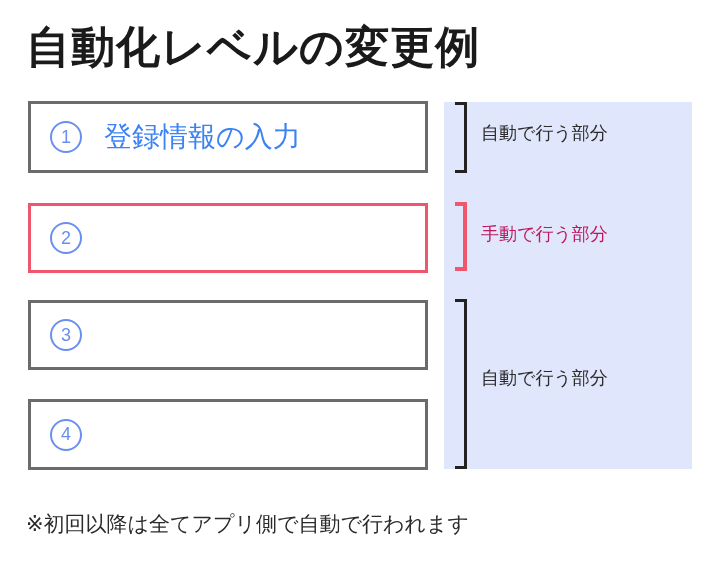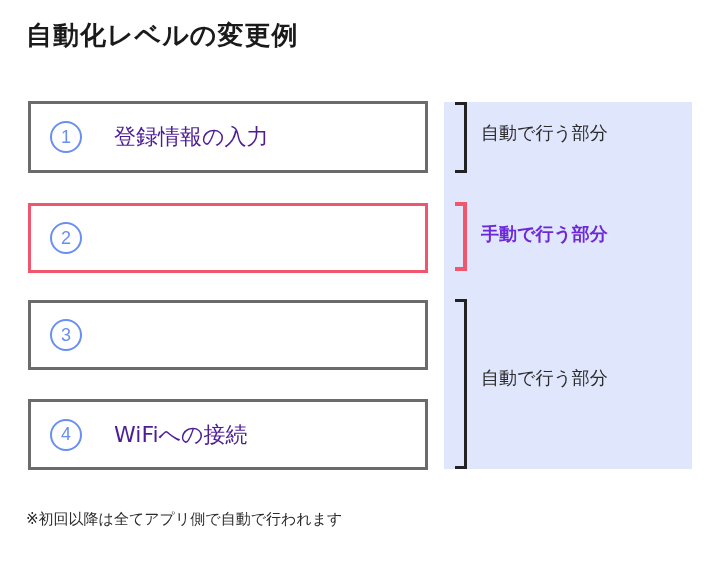--- a/index.html
+++ b/index.html
@@ -1,31 +1,31 @@
 <!DOCTYPE html>
 <html><head>
 <meta charset="utf-8">
 <style>
   html, body { margin:0; padding:0; background:#ffffff; }
   body { width:720px; height:562px; position:relative; overflow:hidden;
          font-family:"DejaVu Sans", "Liberation Sans", sans-serif; color:#222; }
-  .title { position:absolute; left:26px; top:18px; font-size:26px; font-weight:bold; color:#1a1a1a; letter-spacing:1px; }
+  .title { position:absolute; left:26px; top:18px; font-size:44px; font-weight:bold; color:#1a1a1a; letter-spacing:1px; }
   .panel { position:absolute; left:444px; top:102px; width:248px; height:367px; background:#e0e6fb; }
   .step { position:absolute; left:28px; width:400px; box-sizing:border-box; border:3px solid #6b6b6b; background:#fff;
           display:flex; align-items:center; }
   .step.manual { border-color:#f0566e; }
   .num { width:32px; height:32px; border:2px solid #6a8ff0; border-radius:50%; box-sizing:border-box; margin-left:19px;
          display:flex; align-items:center; justify-content:center; color:#6a8ff0; font-size:18px; font-family:"Liberation Sans", sans-serif; }
-  .label { margin-left:32px; font-size:22px; color:#4c1d95; }
+  .label { margin-left:22px; font-size:28px; color:#3b82f6; }
   .bracket { position:absolute; left:455px; width:12px; box-sizing:border-box;
              border-top:3px solid #222; border-right:3px solid #222; border-bottom:3px solid #222; }
   .bracket.manual { border-color:#f0566e; border-width:4px; border-left:none; }
   .blabel { position:absolute; left:481px; font-size:18px; color:#2b2b2b; white-space:nowrap; }
-  .blabel.manual { color:#6d28d9; font-weight:bold; }
-  .note { position:absolute; left:26px; top:510px; font-size:15px; color:#2b2b2b; }
+  .blabel.manual { color:#be185d; font-weight:normal; }
+  .note { position:absolute; left:26px; top:510px; font-size:21px; color:#2b2b2b; }
 </style>
 </head>
 <body>
 
 <div class="title">自動化レベルの変更例</div>
 
 <div class="panel"></div>
 
 <div class="step" style="top:101px;height:72px;">
   <div class="num">1</div>
@@ -35,21 +35,20 @@
 <div class="step manual" style="top:203px;height:70px;">
   <div class="num">2</div>
 </div>
 
 <div class="step" style="top:300px;height:70px;">
   <div class="num">3</div>
 </div>
 
 <div class="step" style="top:399px;height:71px;">
   <div class="num">4</div>
-  <div class="label">WiFiへの接続</div>
 </div>
 
 <div class="bracket" style="top:102px;height:71px;"></div>
 <div class="blabel" style="top:121px;">自動で行う部分</div>
 
 <div class="bracket manual" style="top:202px;height:69px;"></div>
 <div class="blabel manual" style="top:222px;">手動で行う部分</div>
 
 <div class="bracket" style="top:299px;height:170px;"></div>
 <div class="blabel" style="top:366px;">自動で行う部分</div>

